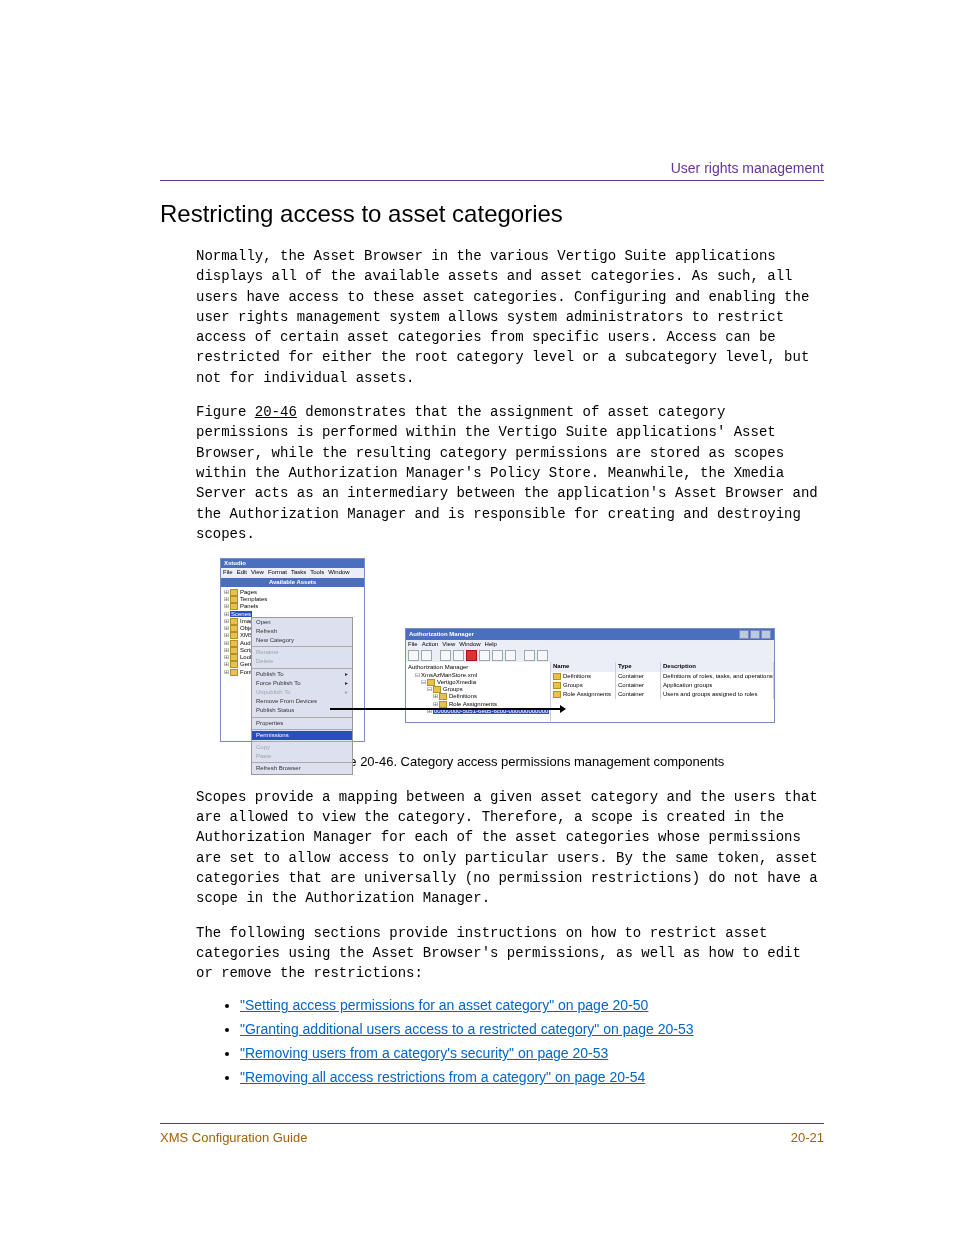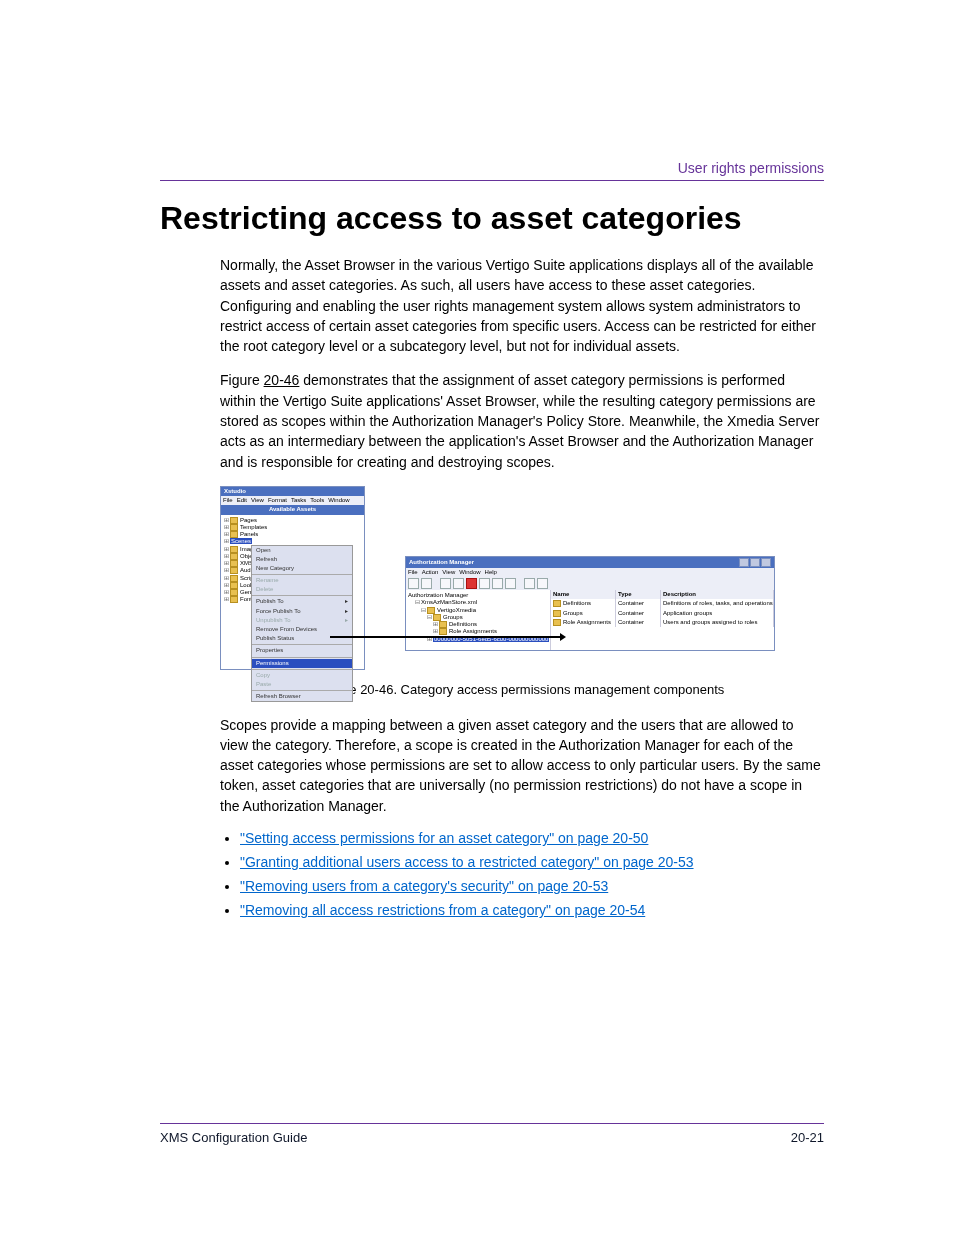--- a/index.html
+++ b/index.html
@@ -29,27 +29,28 @@
     position: absolute;
     top: 180px;
     left: 160px;
     right: 130px;
     border-top: 1px solid #663399;
   }
   .content {
     margin-top: 40px;
   }
   h1 {
-    font-size: 32px;
-    font-weight: bold;
+    font-size: 24px;
+    font-weight: normal;
     margin: 0 0 18px 0;
   }
   .body-text {
-    margin-left: 60px;
+    margin-left: 36px;
     line-height: 1.45;
+    font-family: Liberation Mono, monospace;
   }
   .body-text p {
     margin: 0 0 14px 0;
   }
   .fig-link {
     color: #000000;
     text-decoration: underline;
   }
   .figure-area {
     margin: 14px 0 12px 60px;
@@ -225,36 +226,36 @@
   }
   .footer {
     position: absolute;
     bottom: 90px;
     left: 160px;
     right: 130px;
     border-top: 1px solid #663399;
     padding-top: 6px;
     display: flex;
     justify-content: space-between;
-    color: #0f172a;
+    color: #a16207;
     font-size: 13px;
   }
   .winbtns { display: flex; gap: 1px; }
   .winbtn {
     width: 8px;
     height: 7px;
     background: #c0c8e0;
     border: 1px solid #7a8fbf;
   }
 </style>
 </head>
 <body>
 
 <div class="page">
-  <div class="header-right">User rights permissions</div>
+  <div class="header-right">User rights management</div>
   <div class="hr"></div>
 
   <div class="content">
     <h1>Restricting access to asset categories</h1>
 
     <div class="body-text">
       <p>Normally, the Asset Browser in the various Vertigo Suite applications displays all of the available assets and asset categories. As such, all users have access to these asset categories. Configuring and enabling the user rights management system allows system administrators to restrict access of certain asset categories from specific users. Access can be restricted for either the root category level or a subcategory level, but not for individual assets.</p>
       <p>
         <span>Figure </span><a href="#" class="fig-link">20-46</a><span> demonstrates that the assignment of asset category permissions is performed within the Vertigo Suite applications' Asset Browser, while the resulting category permissions are stored as scopes within the Authorization Manager's Policy Store. Meanwhile, the Xmedia Server acts as an intermediary between the application's Asset Browser and the Authorization Manager and is responsible for creating and destroying scopes.</span>
       </p>
@@ -414,20 +415,21 @@
             </div>
           </div>
         </div>
       </div>
     </div>
 
     <div class="caption">Figure 20-46. Category access permissions management components</div>
 
     <div class="body-text">
       <p>Scopes provide a mapping between a given asset category and the users that are allowed to view the category. Therefore, a scope is created in the Authorization Manager for each of the asset categories whose permissions are set to allow access to only particular users. By the same token, asset categories that are universally (no permission restrictions) do not have a scope in the Authorization Manager.</p>
+      <p>The following sections provide instructions on how to restrict asset categories using the Asset Browser's permissions, as well as how to edit or remove the restrictions:</p>
     </div>
 
     <ul class="links">
       <li><a href="#">"Setting access permissions for an asset category" on page 20-50</a></li>
       <li><a href="#">"Granting additional users access to a restricted category" on page 20-53</a></li>
       <li><a href="#">"Removing users from a category's security" on page 20-53</a></li>
       <li><a href="#">"Removing all access restrictions from a category" on page 20-54</a></li>
     </ul>
   </div>
 

